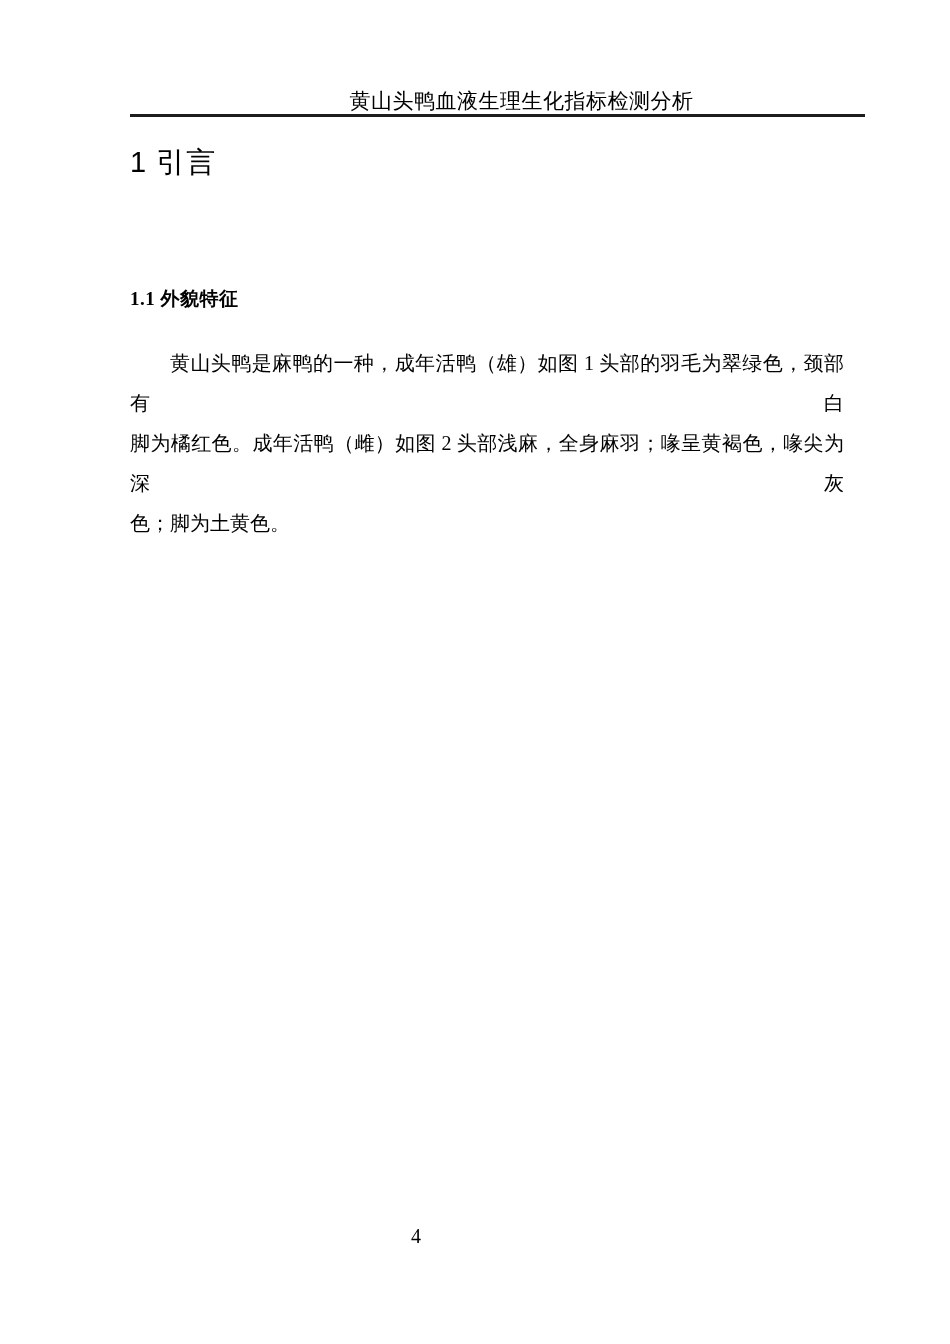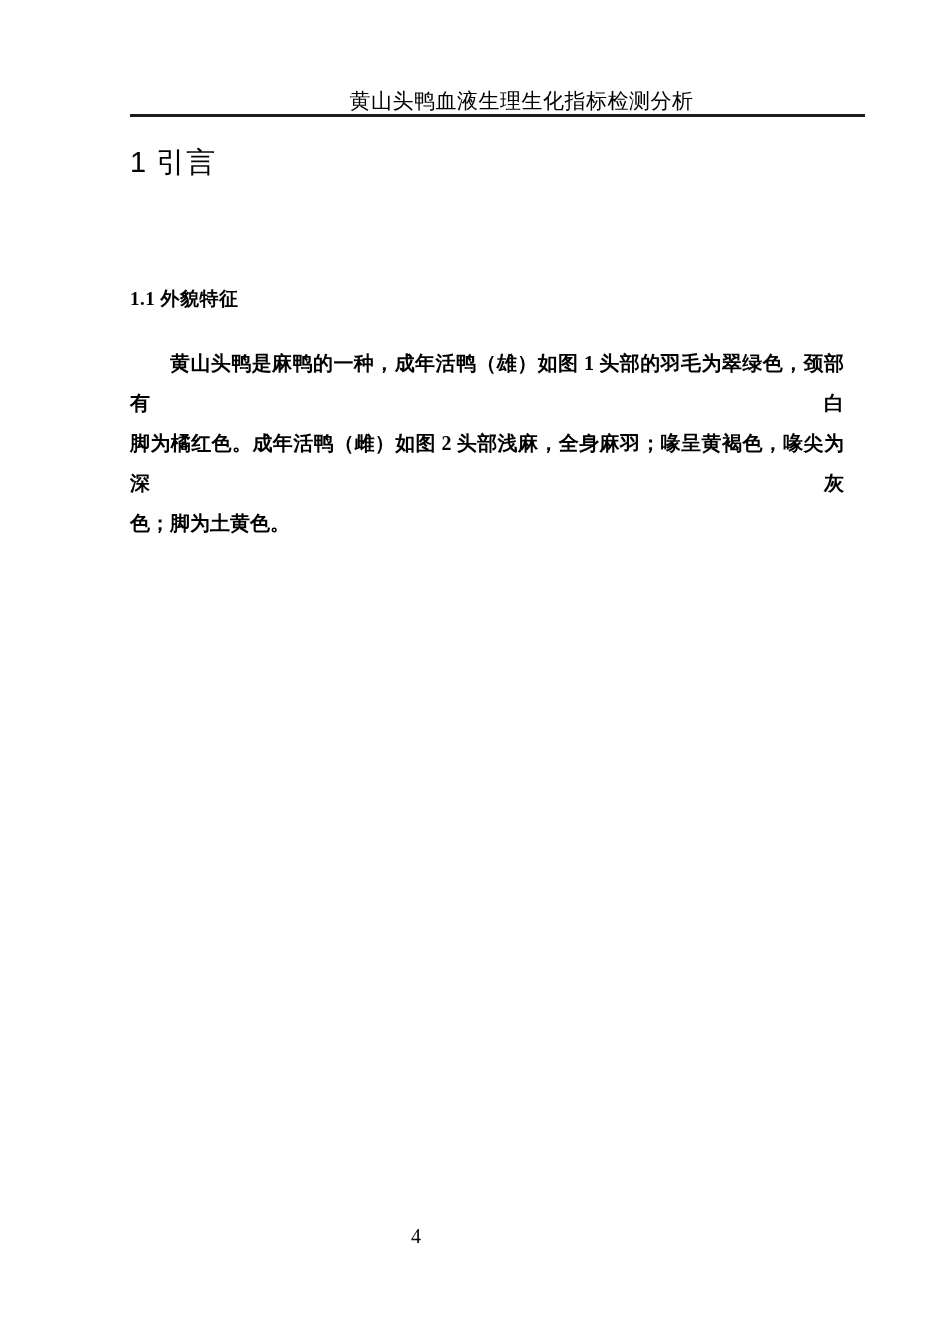--- a/index.html
+++ b/index.html
@@ -64,21 +64,20 @@
     left: 130px;
     top: 343px;
     width: 714px;
     font-size: 20px;
     line-height: 40px;
   }
   .para-line {
     text-align: justify;
     text-align-last: justify;
     white-space: normal;
-    font-weight: bold;
   }
   .para-line:first-child {
     text-indent: 2em;
   }
   .para-line:last-child {
     text-align-last: left;
   }
 
   
   .page-number {

